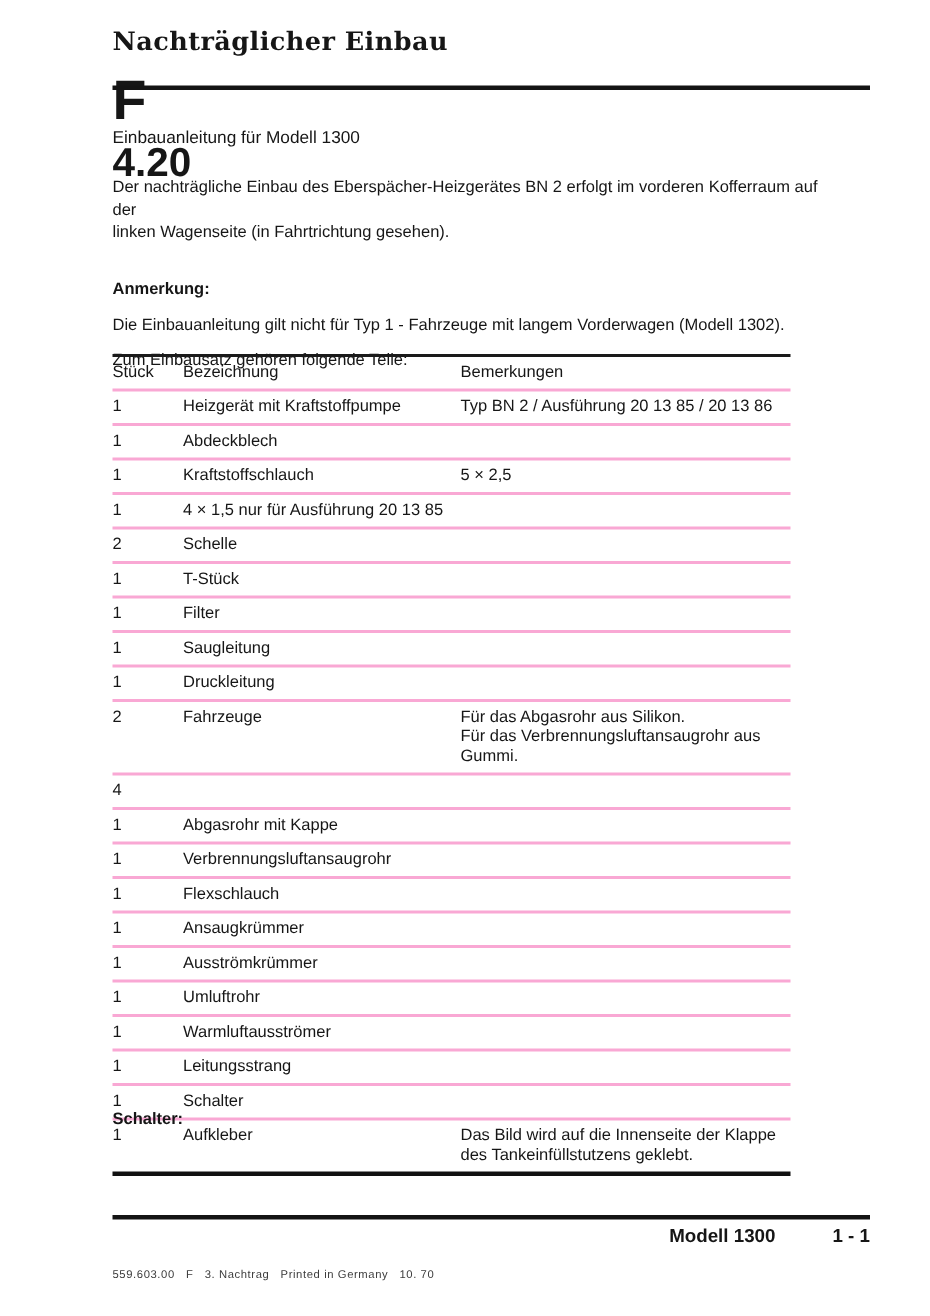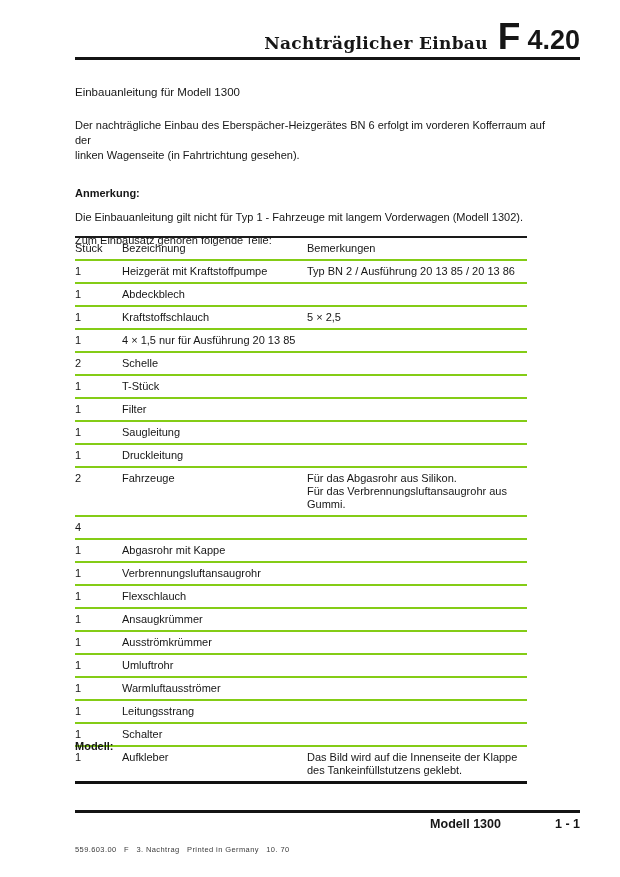--- a/index.html
+++ b/index.html
@@ -9,21 +9,21 @@
     color: #161616;
     font-family: "Liberation Sans", sans-serif;
     position: relative;
     overflow: hidden;
   }
   .page { position: absolute; inset: 0; }
 
   
   .hdr {
     position: absolute; top: 18px; left: 75px; width: 505px;
-    display: flex; justify-content: flex-end; align-items: baseline; gap: 10px;
+    display: flex; justify-content: flex-end; align-items: baseline; gap: 10px; flex-direction: column;
   }
   .hdr-title {
     font-family: "DejaVu Serif", serif;
     font-weight: 700; font-size: 17px; letter-spacing: 0.3px;
   }
   .hdr-letter { font-weight: 700; font-size: 37px; letter-spacing: 1px; line-height: 1; }
   .hdr-num { font-weight: 700; font-size: 27px; line-height: 1; margin-left: -4px; }
   .hdr-rule {
     position: absolute; top: 57px; left: 75px; width: 505px; height: 3px;
     background: #141414;
@@ -38,21 +38,21 @@
   .kit-intro { margin: 0; }
 
   
   .ptable {
     position: absolute; top: 236px; left: 75px; width: 452px;
     border-top: 2px solid #1a1a1a;
     font-size: 11px;
   }
   .trow {
     display: grid; grid-template-columns: 47px 185px auto;
-    border-bottom: 2px solid #84cc16;
+    border-bottom: 2px solid #f9a8d4;
     padding: 4px 0 4px 0;
     min-height: 13px;
     align-items: start;
   }
   .trow > div { line-height: 13px; }
   .thead { font-weight: 400; }
   .c-remark { white-space: pre-line; }
   .trow:last-child { border-bottom: 3px solid #111; }
 
   
@@ -60,21 +60,21 @@
   .hint-label { font-weight: 700; margin: 0 0 12px 0; }
   .hint-text { font-weight: 700; margin: 0; line-height: 15px; white-space: pre-line; }
 
   
   .ftr-rule {
     position: absolute; top: 810px; left: 75px; width: 505px; height: 3px;
     background: #141414;
   }
   .ftr-line {
     position: absolute; top: 817px; left: 75px; width: 505px;
-    display: flex; justify-content: flex-end; align-items: flex-end; gap: 54px;
+    display: flex; justify-content: flex-end; align-items: flex-end; gap: 38px;
     font-weight: 700; font-size: 12.5px;
   }
   .imprint {
     position: absolute; top: 845px; left: 75px;
     font-size: 7.5px; color: #3c3c3c; letter-spacing: 0.4px;
     white-space: pre;
   }
 </style>
 </head>
 <body>
@@ -83,21 +83,21 @@
 
   <div class="hdr">
     <span class="hdr-title">Nachträglicher Einbau</span>
     <span class="hdr-letter">F</span>
     <span class="hdr-num">4.20</span>
   </div>
   <div class="hdr-rule"></div>
 
   <div class="intro">
     <p class="subtitle">Einbauanleitung für Modell 1300</p>
-    <p class="para">Der nachträgliche Einbau des Eberspächer-Heizgerätes BN 6 erfolgt im vorderen Kofferraum auf der
+    <p class="para">Der nachträgliche Einbau des Eberspächer-Heizgerätes BN 2 erfolgt im vorderen Kofferraum auf der
 linken Wagenseite (in Fahrtrichtung gesehen).</p>
     <p class="note-label">Anmerkung:</p>
     <p class="note-text">Die Einbauanleitung gilt nicht für Typ 1 - Fahrzeuge mit langem Vorderwagen (Modell 1302).</p>
     <p class="kit-intro">Zum Einbausatz gehören folgende Teile:</p>
   </div>
 
   <div class="ptable">
     <div class="trow thead">
       <div class="c-qty">Stück</div>
       <div class="c-name">Bezeichnung</div>
@@ -226,21 +226,21 @@
     <div class="trow">
       <div class="c-qty">1</div>
       <div class="c-name">Aufkleber</div>
       <div class="c-remark">Das Bild wird auf die Innenseite der Klappe
 des Tankeinfüllstutzens geklebt.</div>
     </div>
   </div>
   </div>
 
   <div class="hint">
-    <p class="hint-label">Modell:</p>
+    <p class="hint-label">Schalter:</p>
   </div>
 
   <div class="ftr-rule"></div>
   <div class="ftr-line">
     <span>Modell 1300</span>
     <span>1 - 1</span>
   </div>
   <div class="imprint">559.603.00   F   3. Nachtrag   Printed in Germany   10. 70</div>
 
 </div>

